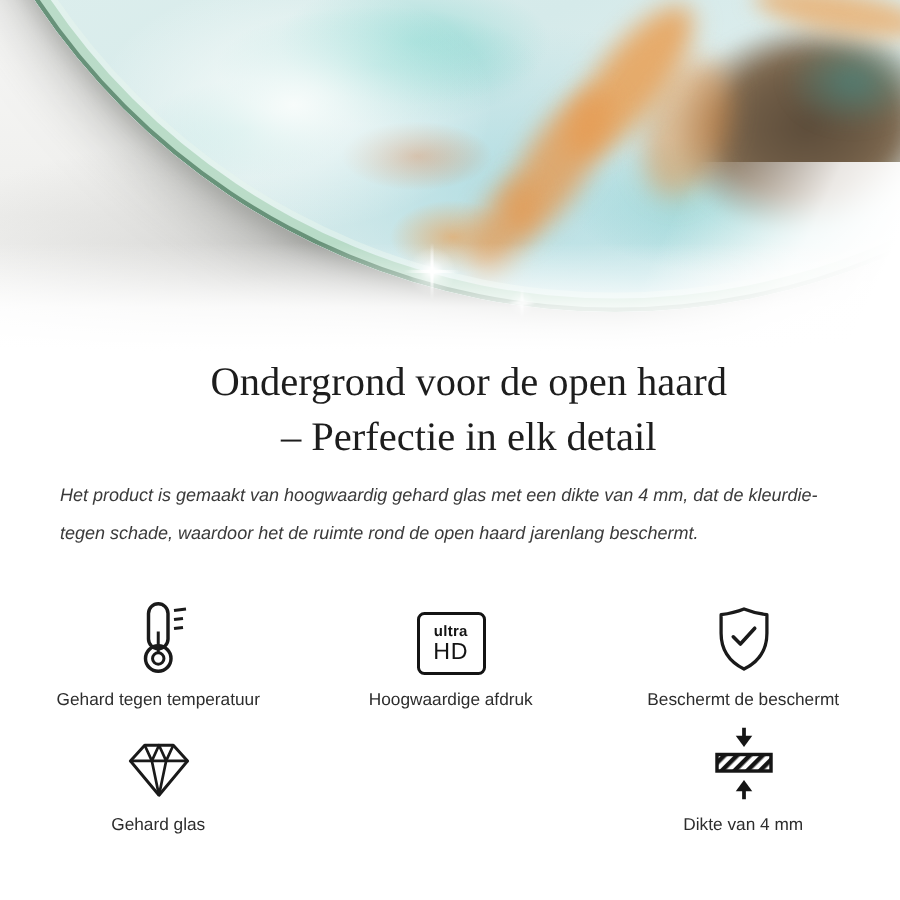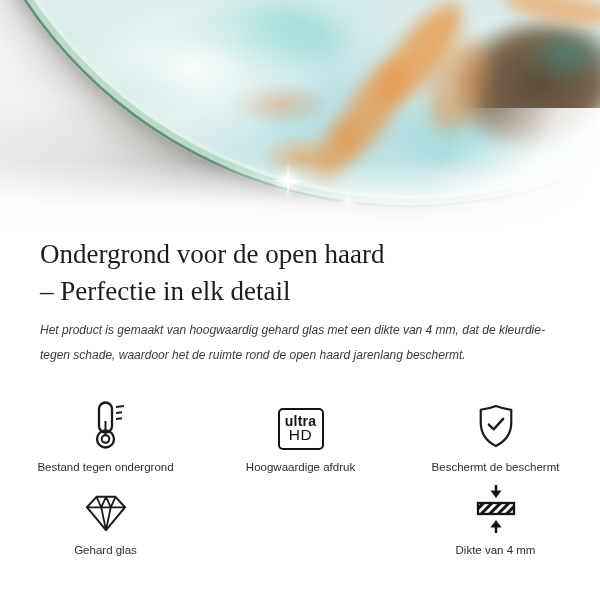--- a/index.html
+++ b/index.html
@@ -73,40 +73,40 @@
   .sparkle::before { content:""; position:absolute; left:50%; top:0; width:2px; height:100%; margin-left:-1px;
     background:linear-gradient(180deg, rgba(255,255,255,0) 0%, #fff 45%, #fff 55%, rgba(255,255,255,0) 100%); }
   .sparkle::after { content:""; position:absolute; top:50%; left:0; height:2px; width:100%; margin-top:-1px;
     background:linear-gradient(90deg, rgba(255,255,255,0) 0%, #fff 45%, #fff 55%, rgba(255,255,255,0) 100%); }
   .sparkle.small { left:338px; top:192px; width:20px; height:20px; opacity:0.8; }
 
   
   .content { position:absolute; left:40px; top:236px; width:545px; }
   .page-title {
     font-family:"Liberation Serif", serif; font-weight:400;
-    font-size:27px; line-height:37px; color:#1d1d1d; margin:0;
+    font-size:27px; line-height:37px; color:#1d1d1d; margin:0;text-align:center;
   }
   .page-title div { white-space:nowrap; }
   .desc { margin-top:8px; font-size:12px; line-height:24.5px; color:#3a3a3a;font-style:italic; }
   .desc div { white-space:nowrap; }
 
   
   .features {
     position:absolute; left:40px; top:400px; width:521px;
     display:flex; flex-wrap:wrap; justify-content:space-between;
   }
   .feature { width:131px; display:flex; flex-direction:column; align-items:center; margin-bottom:8px; }
   .icon-box { height:50px; width:100%; display:flex; align-items:flex-end; justify-content:center; }
   .feature-label { margin-top:10px; font-size:11.5px; line-height:15px; color:#2d2d2d; white-space:nowrap; }
 
   .uhd-box {
     width:46px; height:42px; border:2.5px solid #141414; border-radius:5px; box-sizing:border-box;
     display:flex; flex-direction:column; align-items:center; justify-content:center; color:#141414;
   }
-  .uhd-top { font-size:14px; font-weight:600; line-height:11px; letter-spacing:0.2px; }
+  .uhd-top { font-size:10px; font-weight:600; line-height:11px; letter-spacing:0.2px; }
   .uhd-bottom { font-size:15.5px; font-weight:400; line-height:16px; letter-spacing:0.5px; }
 
   .stripes {
     width:44px; height:38px;
     background:repeating-linear-gradient(132deg, #151515 0px, #151515 4.5px, rgba(0,0,0,0) 4.5px, rgba(0,0,0,0) 10.5px);
     clip-path:polygon(0 100%, 100% 100%, 100% 0);
   }
 </style>
 </head>
 <body>
@@ -146,21 +146,21 @@
       <svg width="40" height="50" viewBox="0 0 40 50" fill="none">
         <rect x="13" y="2.5" width="13" height="30" rx="6.5" stroke="#1a1a1a" stroke-width="2.3"></rect>
         <circle cx="19.5" cy="39" r="8.5" stroke="#1a1a1a" stroke-width="2.3"></circle>
         <circle cx="19.5" cy="39" r="3.8" stroke="#1a1a1a" stroke-width="2"></circle>
         <line x1="19.5" y1="35.5" x2="19.5" y2="21" stroke="#1a1a1a" stroke-width="2"></line>
         <line x1="30" y1="7" x2="38" y2="6" stroke="#1a1a1a" stroke-width="2"></line>
         <line x1="30" y1="13" x2="36" y2="12.3" stroke="#1a1a1a" stroke-width="2"></line>
         <line x1="30" y1="19" x2="36" y2="18.3" stroke="#1a1a1a" stroke-width="2"></line>
       </svg>
     </div>
-    <div class="feature-label">Bestand tegen ondergrond</div>
+    <div class="feature-label">Gehard tegen temperatuur</div>
   </div>
 
   <div class="feature">
     <div class="icon-box">
       <div class="uhd-box">
         <div class="uhd-top">ultra</div>
         <div class="uhd-bottom">HD</div>
       </div>
     </div>
     <div class="feature-label">Hoogwaardige afdruk</div>

